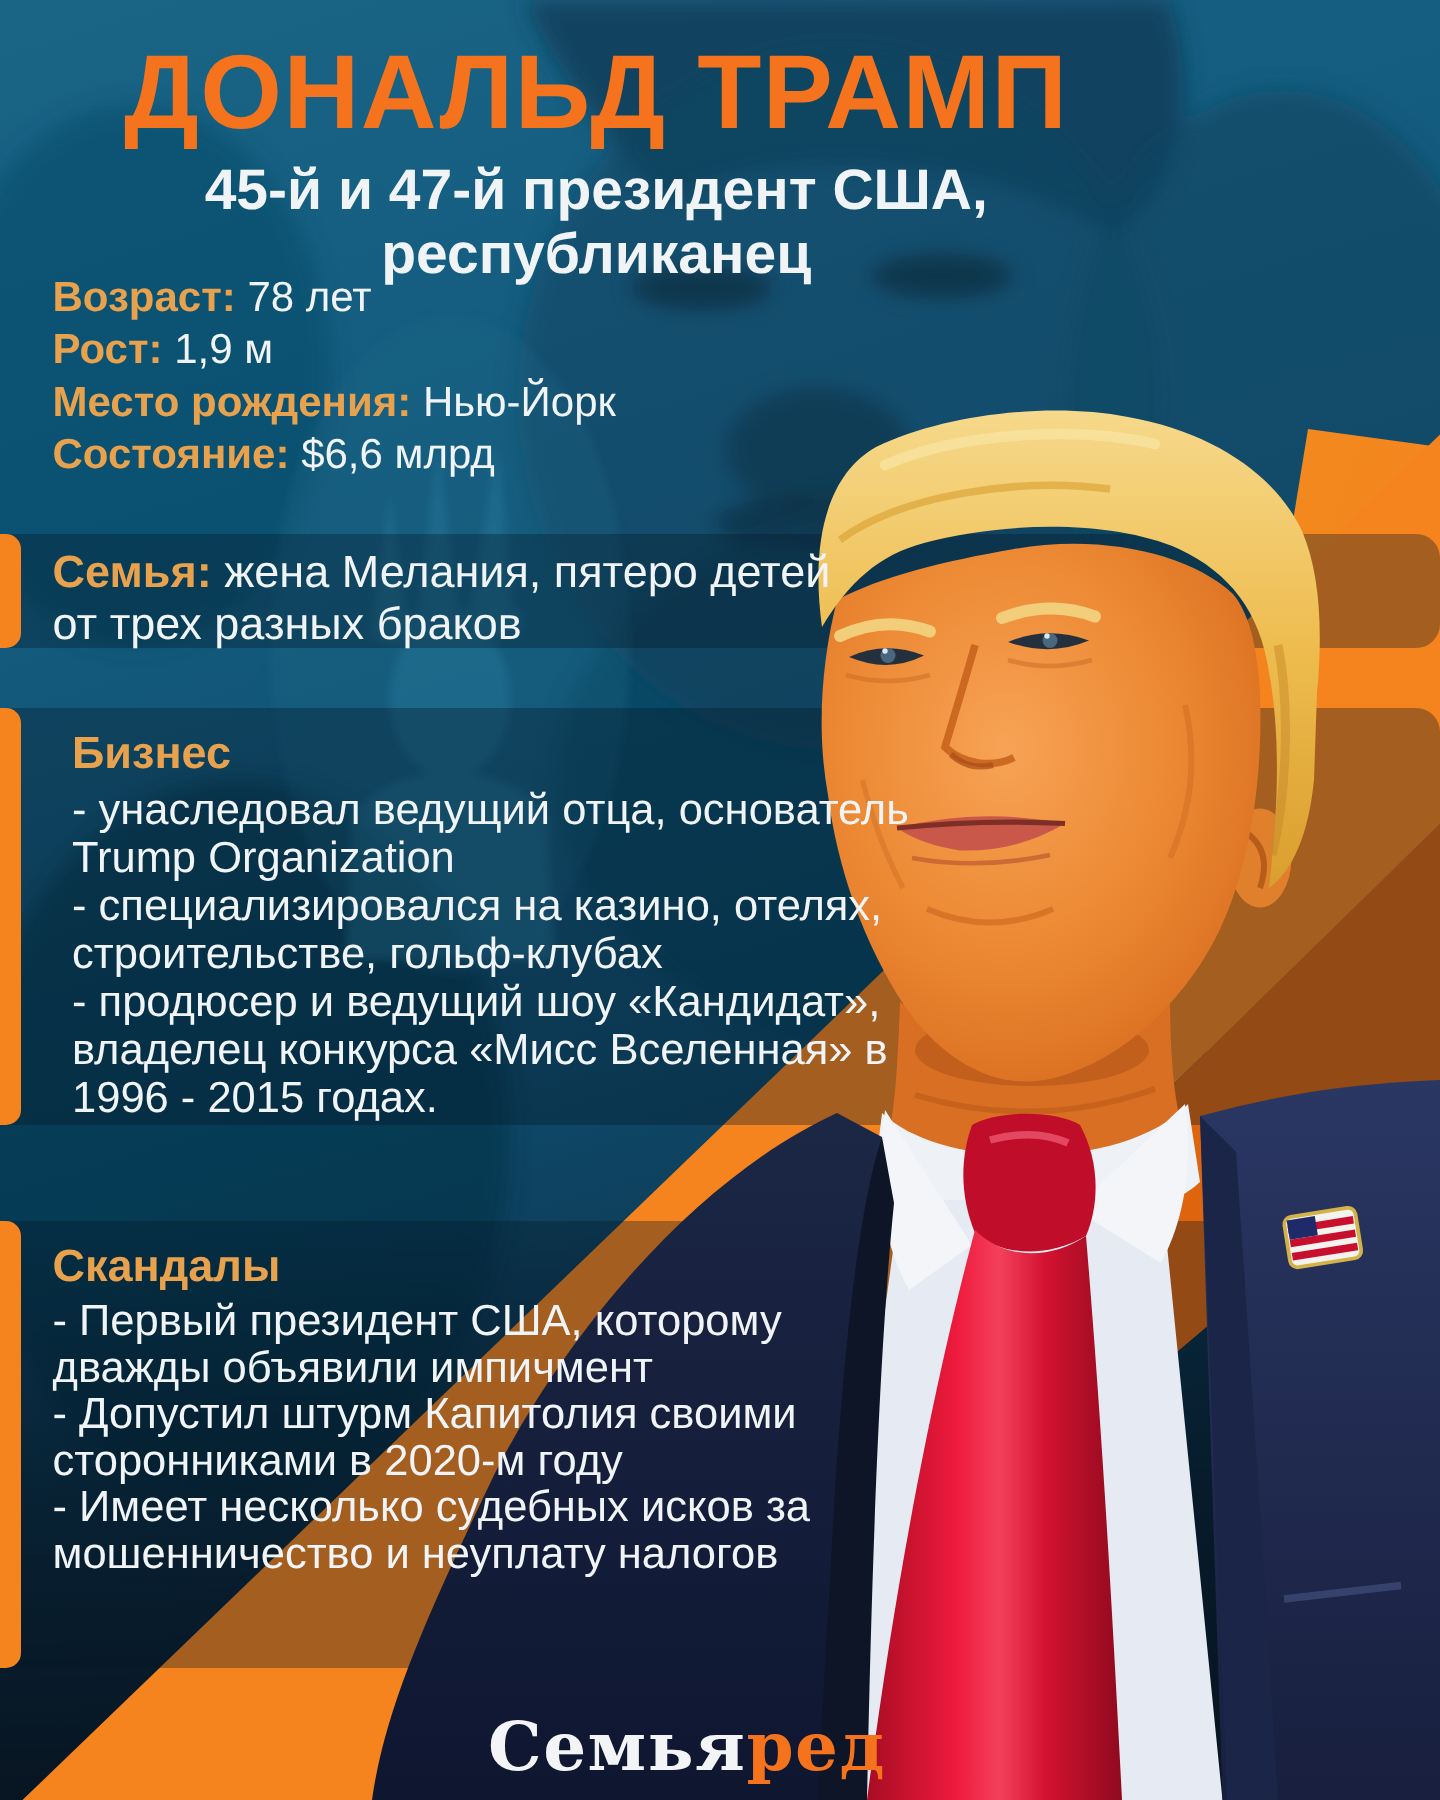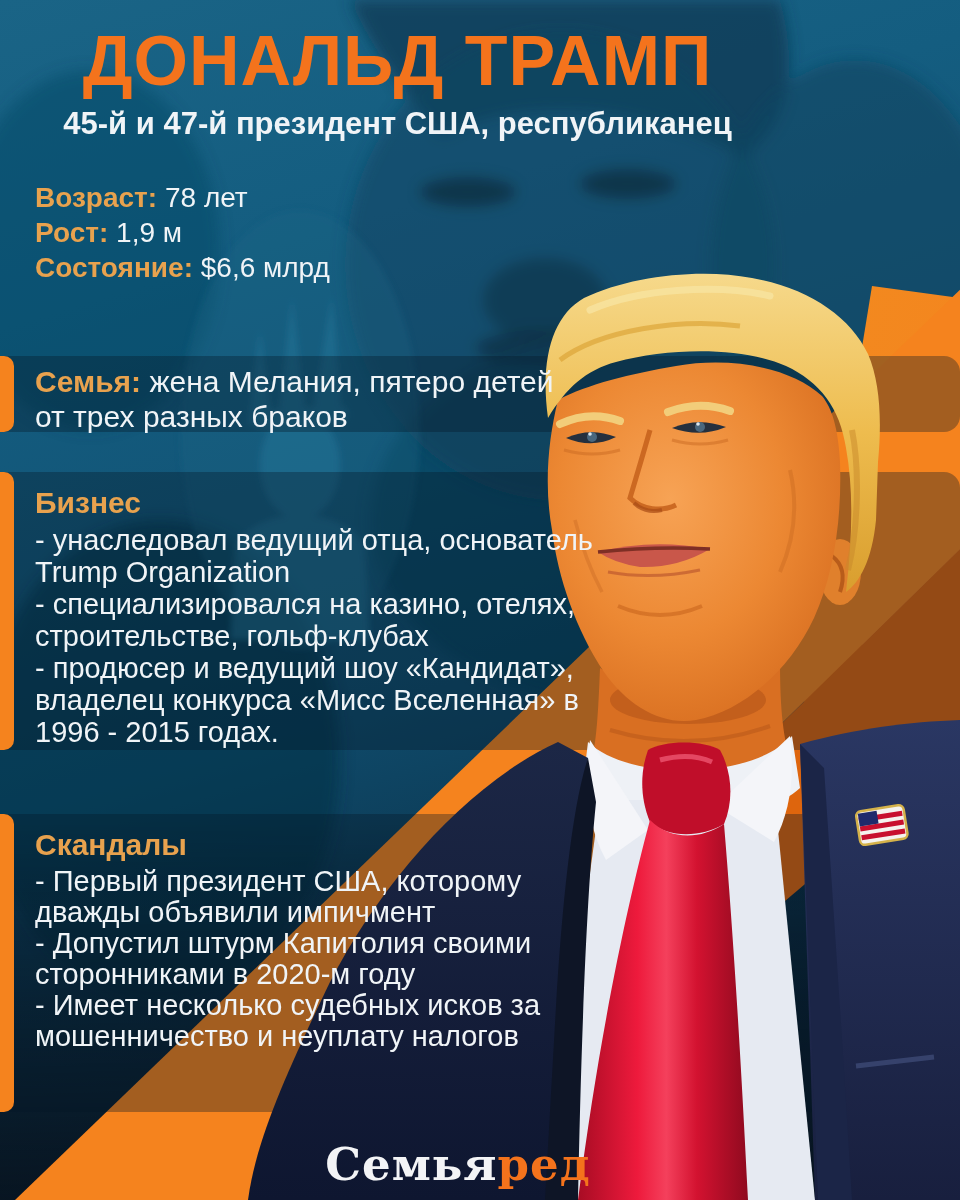--- a/index.html
+++ b/index.html
@@ -23,29 +23,29 @@
   .bar-business{top:472px;height:278px;}
   .bar-scandals{top:814px;height:298px;}
 
   .textlayer{position:absolute;inset:0;z-index:4;}
 
   header{position:absolute;top:26px;left:0;width:795px;text-align:center;}
   .title{
     margin:0;font-size:70px;line-height:1.0;font-weight:700;letter-spacing:1px;
     color:var(--accent_orange,#f4731c);
   }
-  .subtitle{margin-top:10px;font-size:31px;font-weight:700;color:var(--body_text,#f0f4f7);}
+  .subtitle{margin-top:10px;font-size:38px;font-weight:700;color:var(--body_text,#f0f4f7);}
 
   .facts{position:absolute;top:180px;left:35px;}
   .fact-row{font-size:28px;line-height:35px;color:var(--body_text,#f0f4f7);}
   .fact-label{font-weight:700;color:var(--label_gold,#e8a24e);}
 
   .section{position:absolute;left:0;padding-left:35px;box-sizing:border-box;width:600px;}
   .sec-family{top:356px;padding-top:8px;}
-  .sec-business{top:472px;padding-top:14px;}
+  .sec-business{top:472px;padding-top:14px;margin-left:13px;}
   .sec-scandals{top:814px;padding-top:14px;}
   .sec-label{font-size:30px;font-weight:700;color:var(--label_gold,#e8a24e);}
   .sec-inline{font-size:30px;line-height:35px;color:var(--body_text,#f0f4f7);white-space:pre-line;}
   .sec-head{display:block;margin-bottom:4px;line-height:34px;}
   .sec-item{font-size:29px;line-height:32px;color:var(--body_text,#f0f4f7);white-space:pre-line;}
   .sec-scandals .sec-item{line-height:31px;}
 
   footer{position:absolute;top:1138px;left:0;width:960px;text-align:center;transform:translateX(-22px);}
   .logo{font-family:"DejaVu Serif",serif;font-weight:700;font-size:45px;letter-spacing:1px;}
   .logo-white{color:#f3f4f6;}
@@ -231,20 +231,21 @@
   <div class="textlayer">
 
     <header>
       <h1 class="title">ДОНАЛЬД ТРАМП</h1>
       <div class="subtitle">45-й и 47-й президент США, республиканец</div>
     </header>
 
     <div class="facts">
       <div class="fact-row"><span class="fact-label">Возраст:</span> <span>78 лет</span></div>
       <div class="fact-row"><span class="fact-label">Рост:</span> <span>1,9 м</span></div>
+      <div class="fact-row"><span class="fact-label">Место рождения:</span> <span>Нью-Йорк</span></div>
       <div class="fact-row"><span class="fact-label">Состояние:</span> <span>$6,6 млрд</span></div>
     </div>
 
     <section class="section sec-family">
       <div class="sec-inline"><span class="sec-label">Семья:</span> <span>жена Мелания, пятеро детей
 от трех разных браков</span></div>
     </section>
 
     <section class="section sec-business">
       <span class="sec-label sec-head">Бизнес</span>

